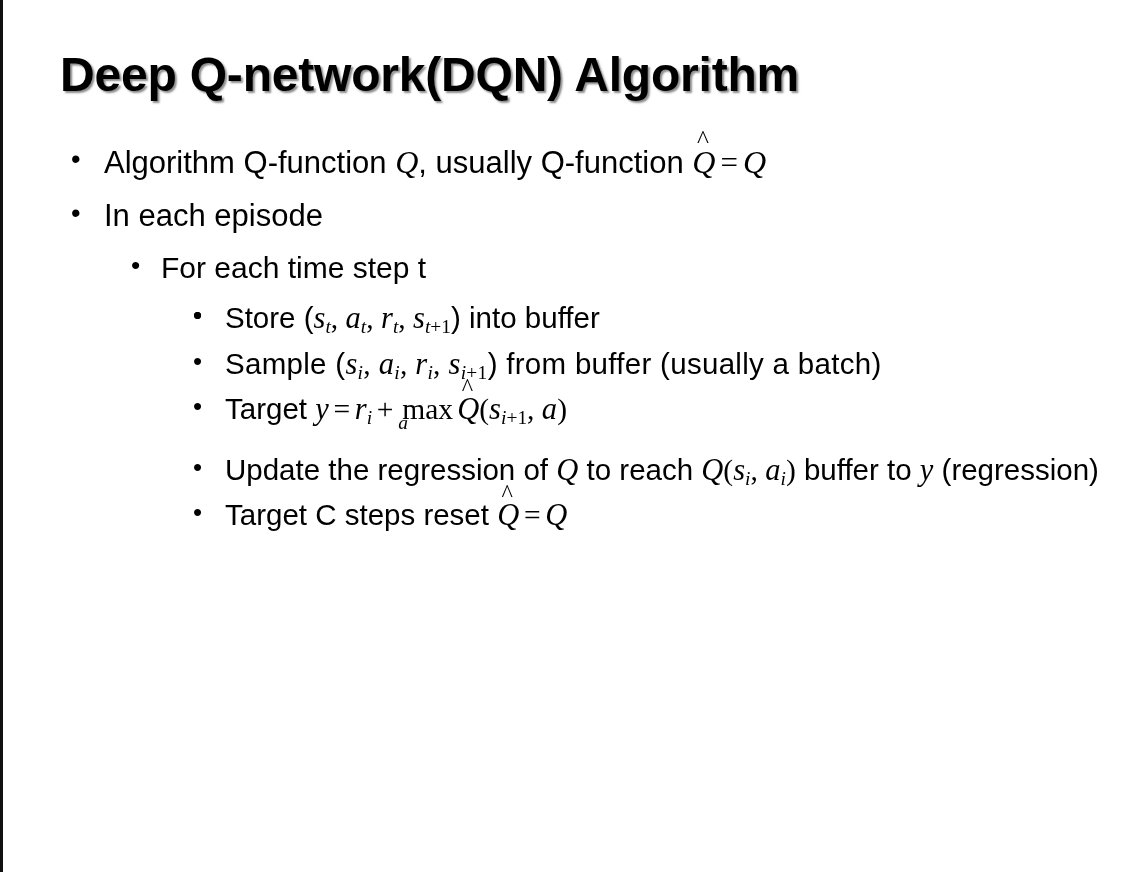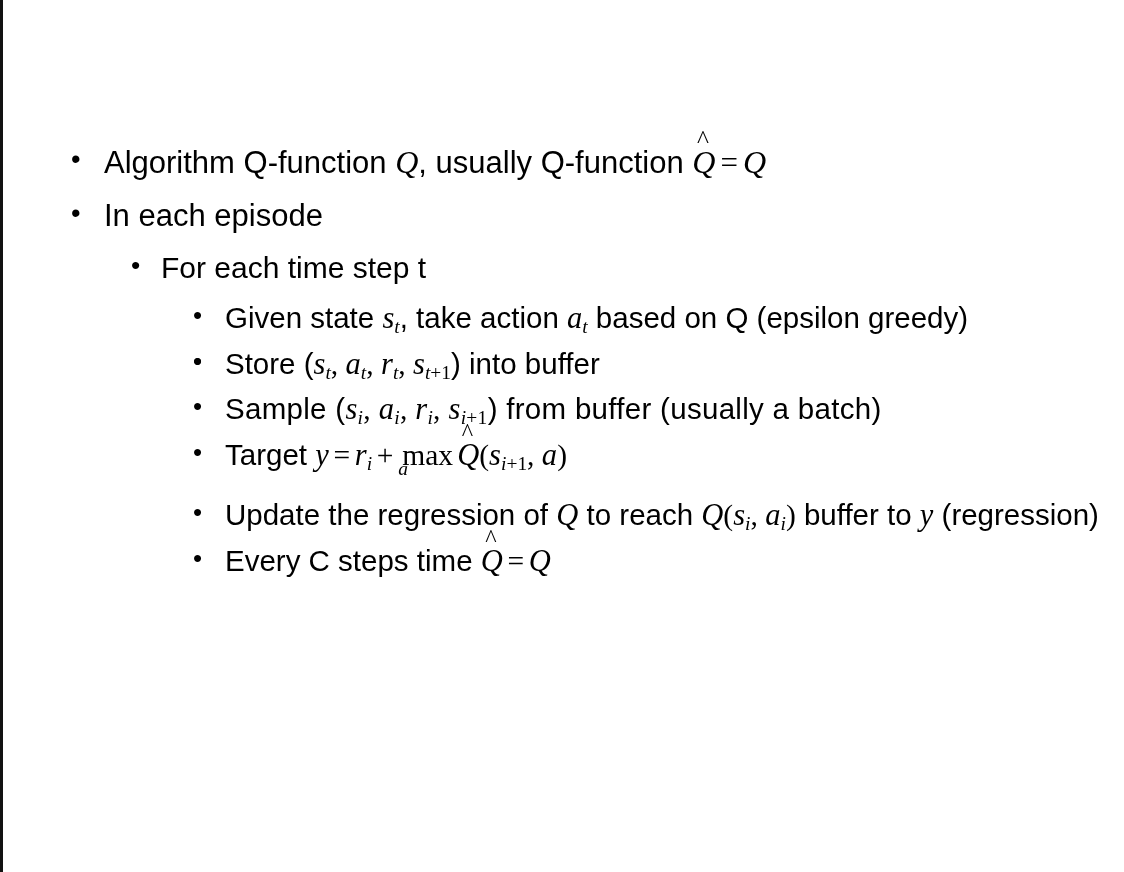--- a/index.html
+++ b/index.html
@@ -149,41 +149,41 @@
     font-size: 0.66em;
     line-height: 1;
   }
   .thin { letter-spacing: 0.01em; }
 </style>
 </head>
 <body>
 
 <div class="slide">
 
+  <div class="slide-title">Deep Q-network(DQN) Algorithm</div>
 
   <div class="body">
 
     <div class="bullet lvl1">
       <span class="dot">•</span>
       <span class="txt"><span>Algorithm Q-function </span><span class="m">Q</span><span>, usually Q-function </span><span class="hat"><span class="m">Q</span><span class="hat-mark">^</span></span><span class="op">=</span><span class="m">Q</span></span>
     </div>
 
     <div class="bullet lvl1">
       <span class="dot">•</span>
       <span class="txt">In each episode</span>
     </div>
 
     <div class="bullet lvl2">
       <span class="dot">•</span>
       <span class="txt">For each time step t</span>
     </div>
 
     <div class="bullet lvl3">
       <span class="dot">•</span>
-      <span class="txt"><span>Given state </span><span class="m">s</span><span class="sb">t</span><span>, take action </span><span class="m">a</span><span class="sb">t</span><span> based on Q (epsilon greedy)</span></span>
     </div>
 
     <div class="bullet lvl3">
       <span class="dot">•</span>
     </div>
 
     <div class="bullet lvl3">
       <span class="dot">•</span>
       <span class="txt"><span>Store (</span><span class="m">s</span><span class="sb">t</span><span class="mu">, </span><span class="m">a</span><span class="sb">t</span><span class="mu">, </span><span class="m">r</span><span class="sb">t</span><span class="mu">, </span><span class="m">s</span><span class="sb">t</span><span class="sbn">+1</span><span>) into buffer</span></span>
     </div>
@@ -198,17 +198,17 @@
       <span class="txt"><span>Target </span><span class="m">y</span><span class="op">=</span><span class="m">r</span><span class="sb">i</span><span class="op">+</span><span class="maxop"><span class="mx">max</span><span class="under">a</span></span><span class="hat"><span class="m">Q</span><span class="hat-mark">^</span></span><span class="mu">(</span><span class="m">s</span><span class="sb">i</span><span class="sbn">+1</span><span class="mu">, </span><span class="m">a</span><span class="mu">)</span></span>
     </div>
 
     <div class="bullet lvl3">
       <span class="dot">•</span>
       <span class="txt"><span>Update the regression of </span><span class="m">Q</span><span> to reach </span><span class="m">Q</span><span class="mu">(</span><span class="m">s</span><span class="sb">i</span><span class="mu">, </span><span class="m">a</span><span class="sb">i</span><span class="mu">)</span><span> buffer to </span><span class="m">y</span><span> (regression)</span></span>
     </div>
 
     <div class="bullet lvl3">
       <span class="dot">•</span>
-      <span class="txt"><span>Every C steps time </span><span class="hat"><span class="m">Q</span><span class="hat-mark">^</span></span><span class="op">=</span><span class="m">Q</span></span>
+      <span class="txt"><span>Target C steps reset </span><span class="hat"><span class="m">Q</span><span class="hat-mark">^</span></span><span class="op">=</span><span class="m">Q</span></span>
     </div>
 
   </div>
 </div>
 
 </body></html>

